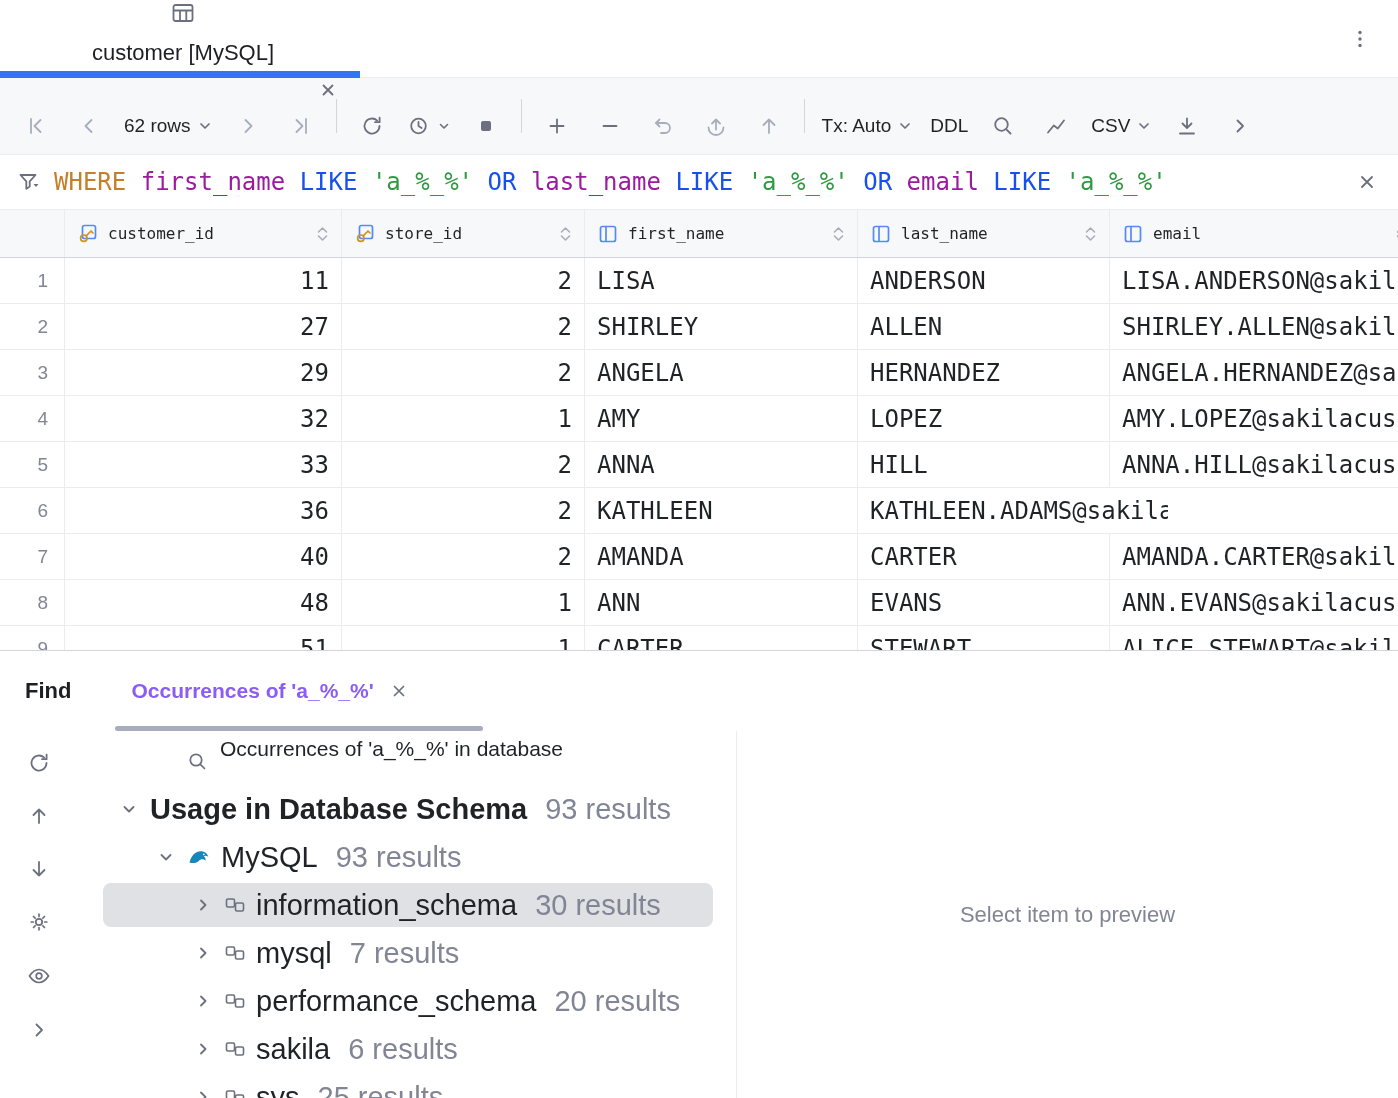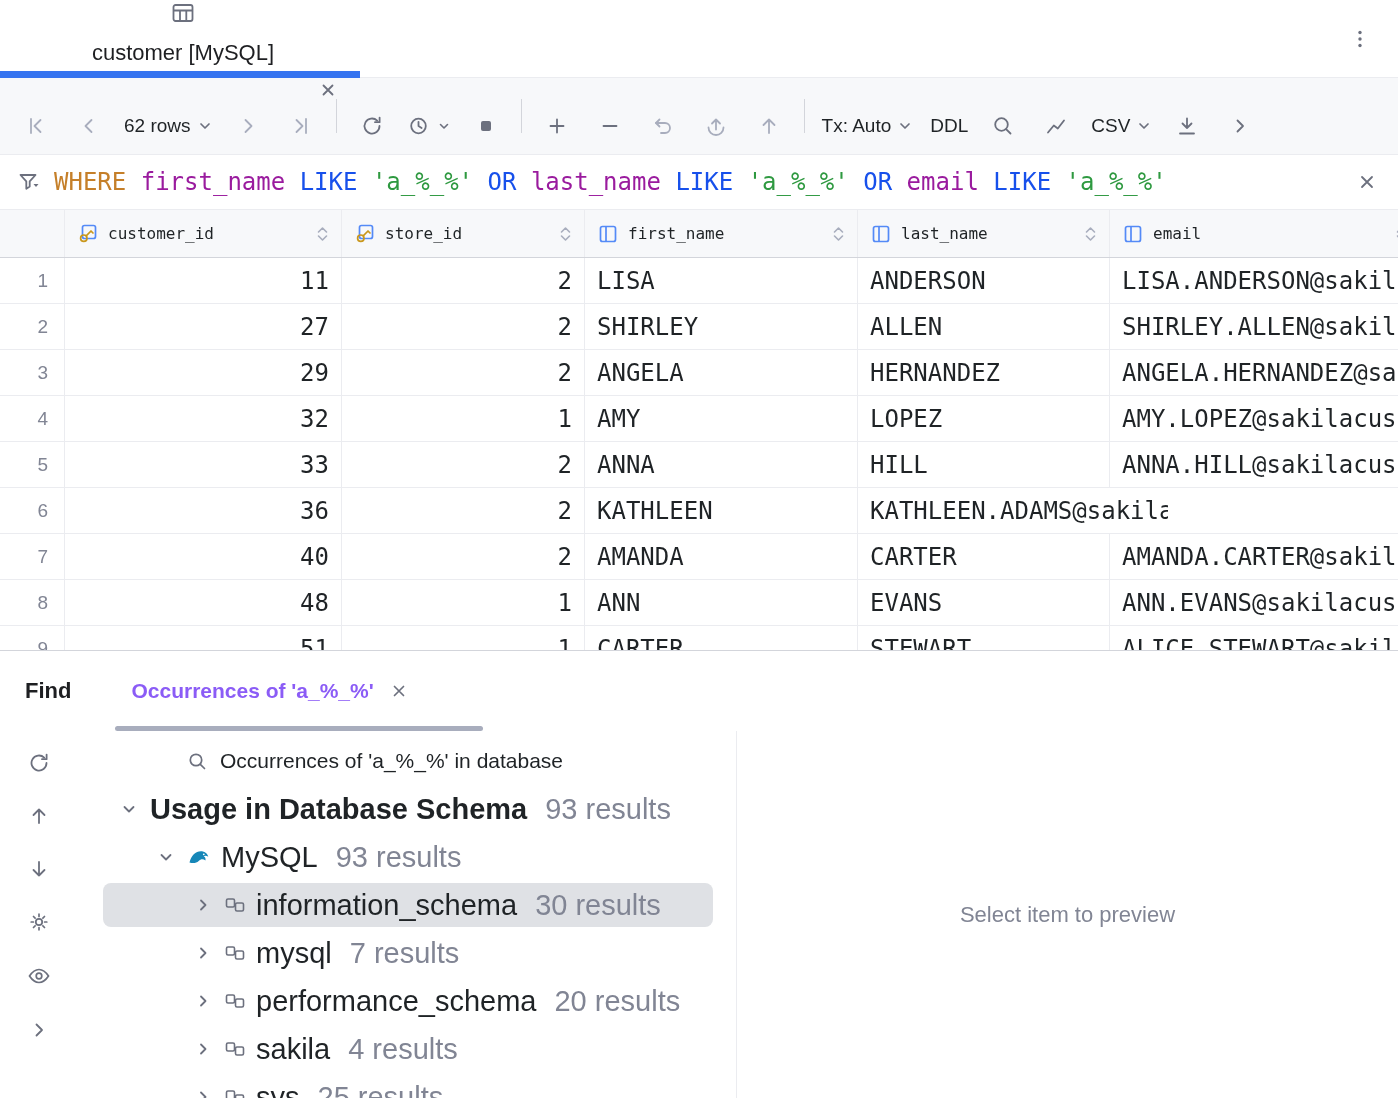--- a/index.html
+++ b/index.html
@@ -58,21 +58,21 @@
   .bottom { height: 448px; border-top: 1px solid #D3D5DB; display: flex; flex-direction: column; background: #fff; }
   .find-tabs { height: 80px; display: flex; align-items: center; position: relative; padding-left: 25px; flex: none; }
   .find-title { font-size: 22px; font-weight: 600; color: #1E1F22; }
   .find-tab { margin-left: 60px; display: flex; align-items: center; gap: 16px; font-size: 21px; color: #8b5cf6; font-weight: bold; }
   .find-tab-underline { position: absolute; left: 115px; bottom: 0; width: 368px; height: 5px;
                         border-radius: 3px; background: #A8ADBD; }
   .find-content { flex: 1; display: flex; min-height: 0; }
   .toolstrip { width: 78px; display: flex; flex-direction: column; align-items: center;
                padding-top: 20px; gap: 29px; flex: none; }
   .tree-panel { width: 659px; flex: none; border-right: 1px solid #EBECF0; padding-top: 6px; overflow: hidden; }
-  .scope-row { height: 48px; display: flex; align-items: center; gap: 12px; padding-left: 108px; font-size: 21px; }
+  .scope-row { height: 48px; display: flex; gap: 12px; padding-left: 108px; font-size: 21px; }
   .tree-row { height: 48px; display: flex; align-items: center; position: relative; font-size: 29px; }
   .tree-row > * { position: relative; z-index: 1; }
   .tree-row .tw { width: 22px; }
   .lvl0 { padding-left: 40px; } .lvl1 { padding-left: 77px; } .lvl2 { padding-left: 114px; }
   .node-icon { margin-left: 10px; }
   .tlabel { margin-left: 10px; white-space: nowrap; }
   .tlabel.bold { font-weight: 600; }
   .tcount { margin-left: 18px; color: #818594; white-space: nowrap; }
   .tree-row.selected::before { content: ""; position: absolute; left: 25px; right: 23px; top: 2px; bottom: 2px;
                                border-radius: 8px; background: var(--sel, #DFE1E5); z-index: 0; }
@@ -578,21 +578,21 @@
                   <path d="M9 6.5 L13.5 11 L9 15.5"></path>
                 </svg>
               </span>
               <span class="ic node-icon">
                 <svg width="22" height="22" viewBox="0 0 22 22" fill="none" stroke="#6C707E" stroke-width="1.6">
                   <rect x="2.5" y="5" width="8" height="8" rx="1.5"></rect>
                   <rect x="11.5" y="9" width="8" height="8" rx="1.5"></rect>
                 </svg>
               </span>
               <span class="tlabel">sakila</span>
-              <span class="tcount">4 results</span>
+              <span class="tcount">6 results</span>
             </div>
             <div class="tree-row lvl2">
               <span class="ic tw">
                 <svg width="22" height="22" viewBox="0 0 22 22" fill="none" stroke="#6C707E" stroke-width="1.8" stroke-linecap="round" stroke-linejoin="round">
                   <path d="M9 6.5 L13.5 11 L9 15.5"></path>
                 </svg>
               </span>
               <span class="ic node-icon">
                 <svg width="22" height="22" viewBox="0 0 22 22" fill="none" stroke="#6C707E" stroke-width="1.6">
                   <rect x="2.5" y="5" width="8" height="8" rx="1.5"></rect>

